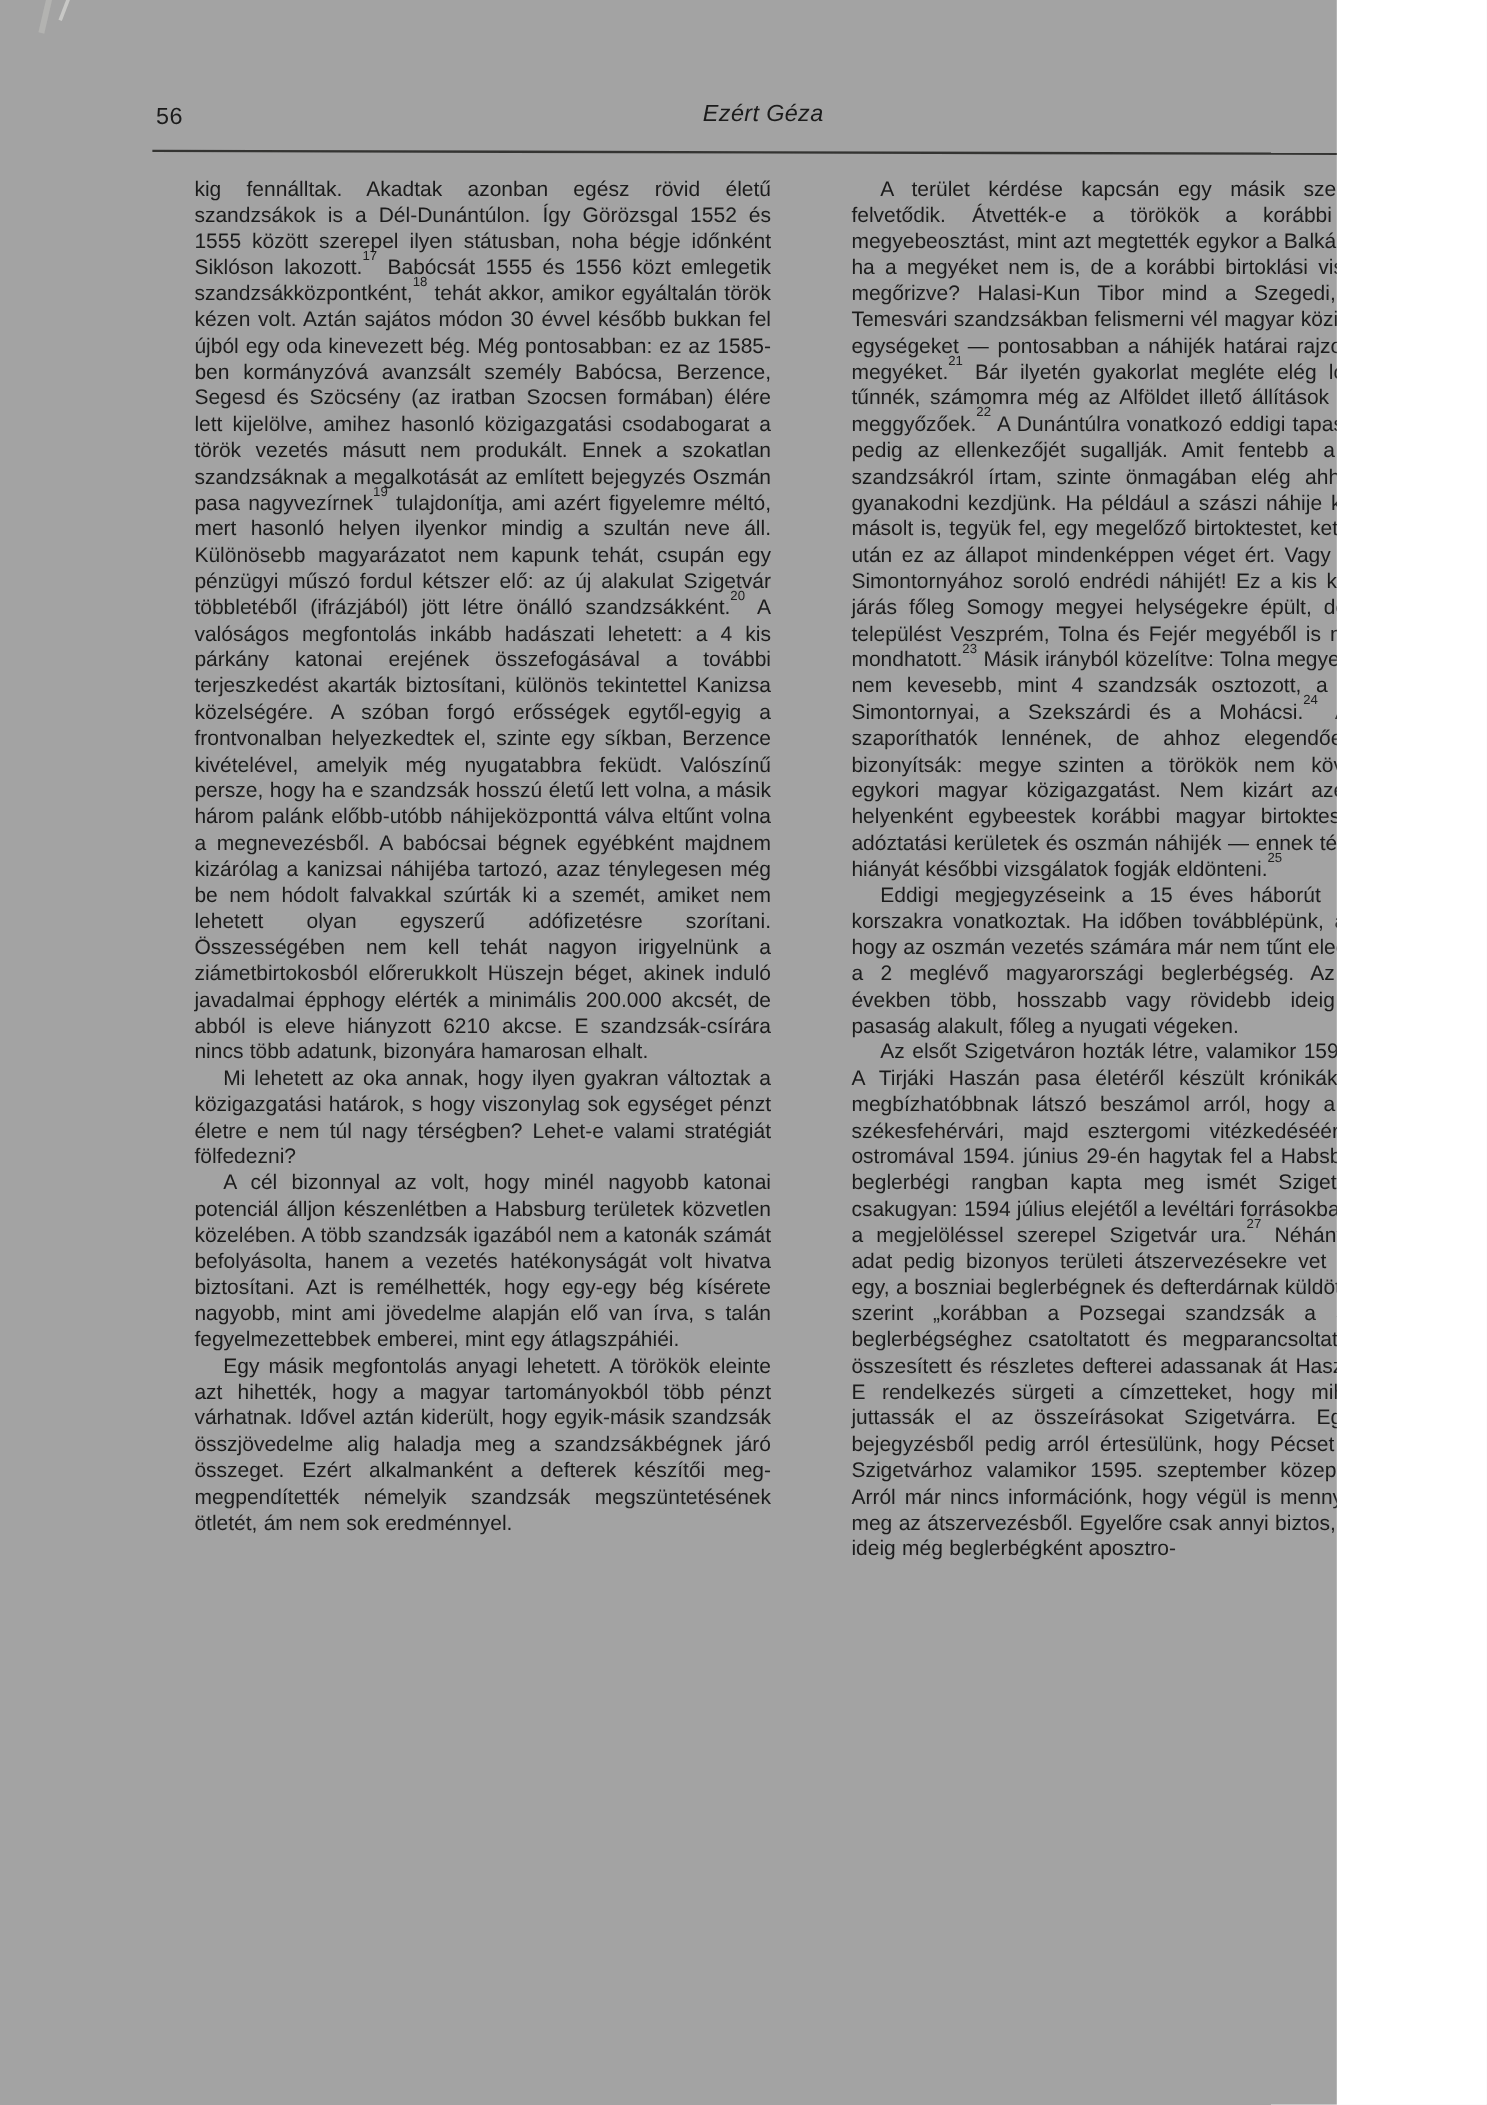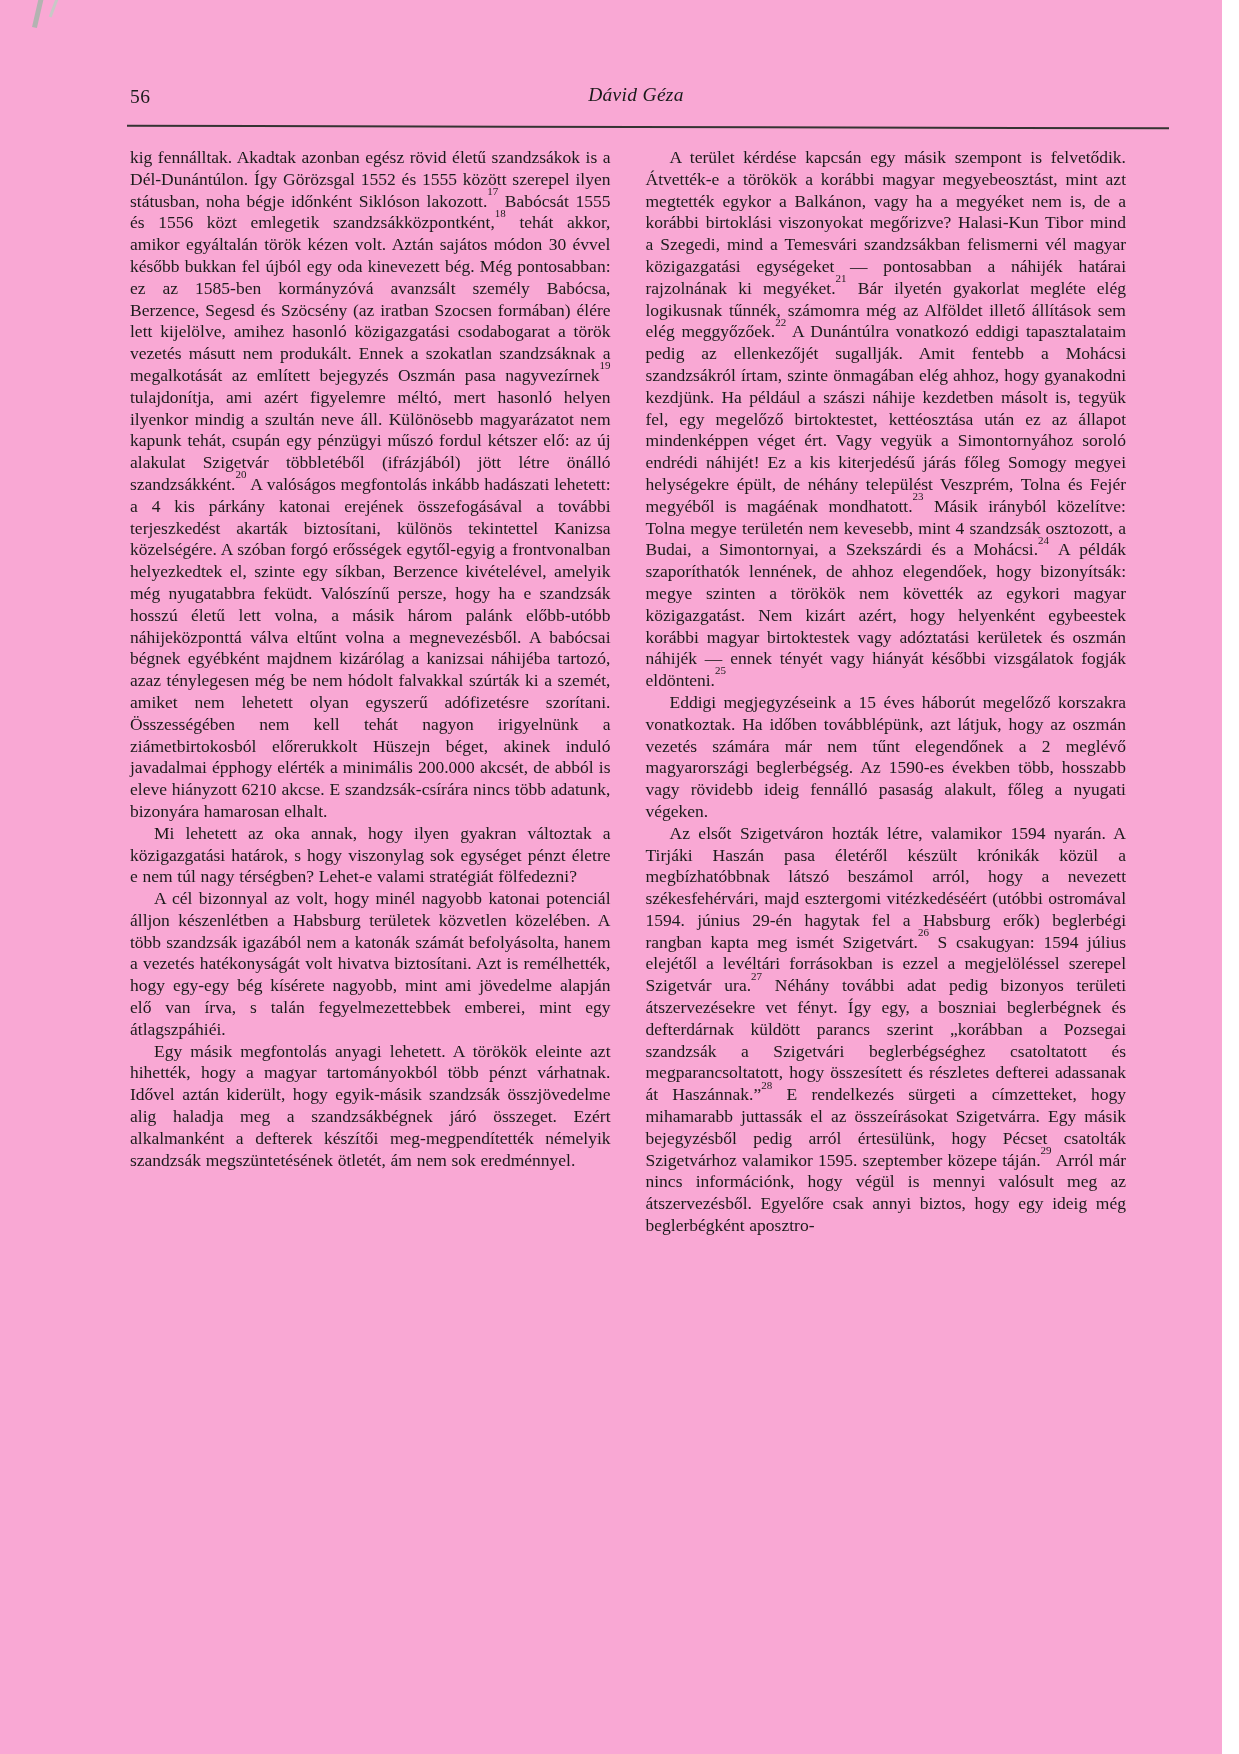--- a/index.html
+++ b/index.html
@@ -1,21 +1,21 @@
 <!DOCTYPE html>
 <html lang="hu"><head>
 <meta charset="utf-8">
 <style>
   html, body { margin: 0; padding: 0; background: #ffffff; }
   .page {
     position: relative;
-    width: 1222px;
+    width: 1114px;
     height: 1754px;
-    background: #f9a8d4;
-    font-family: Liberation Serif, serif;
+    background: #a3a3a3;
+    font-family: Liberation Sans, sans-serif;
     color: #1b1b1b;
     overflow: hidden;
   }
   
   .scan-mark { position: absolute; top: 0; left: 28px; width: 48px; height: 36px; }
   .scan-mark::before {
     content: ""; position: absolute; left: 8px; top: -8px; width: 5px; height: 36px;
     background: #b3b3b1; transform: rotate(13deg);
   }
   .scan-mark::after {
@@ -37,37 +37,38 @@
   }
   .columns {
     position: absolute; top: 147px; left: 130px; width: 996px;
     display: flex; gap: 35px;
   }
   .col {
     flex: 0 0 480.5px; width: 480.5px;
     font-size: 17.5px; line-height: 21.8px;
     text-align: justify;
     word-spacing: 0.02em;
+    margin-left: 32px;
   }
   .para { margin: 0; }
   .para.indent { text-indent: 24px; }
   sup.fn {
     font-size: 11px; line-height: 0; position: relative; top: -0.45em;
     letter-spacing: 0;
   }
 </style>
 </head>
 <body>
 
 <div class="page">
   <div class="scan-mark"></div>
 
   <header class="running-header">
     <span class="page-num">56</span>
-    <span class="running-title">Dávid Géza</span>
+    <span class="running-title">Ezért Géza</span>
   </header>
 
   <div class="header-rule"></div>
 
   <main class="columns">
     <section class="col" id="col-left">
         <p class="para">kig fennálltak. Akadtak azonban egész rövid életű szandzsákok is a Dél-Dunántúlon. Így Görözsgal 1552 és 1555 között szerepel ilyen státusban, noha bégje időnként Siklóson lakozott.<sup class="fn">17</sup> Babócsát 1555 és 1556 közt emlegetik szandzsákközpontként,<sup class="fn">18</sup> tehát akkor, amikor egyáltalán török kézen volt. Aztán sajátos módon 30 évvel később bukkan fel újból egy oda kinevezett bég. Még pontosabban: ez az 1585-ben kormányzóvá avanzsált személy Babócsa, Berzence, Segesd és Szöcsény (az iratban Szocsen formában) élére lett kijelölve, amihez hasonló közigazgatási csodabogarat a török vezetés másutt nem produkált. Ennek a szokatlan szandzsáknak a megalkotását az említett bejegyzés Oszmán pasa nagyvezírnek<sup class="fn">19</sup> tulajdonítja, ami azért figyelemre méltó, mert hasonló helyen ilyenkor mindig a szultán neve áll. Különösebb magyarázatot nem kapunk tehát, csupán egy pénzügyi műszó fordul kétszer elő: az új alakulat Szigetvár többletéből (ifrázjából) jött létre önálló szandzsákként.<sup class="fn">20</sup> A valóságos megfontolás inkább hadászati lehetett: a 4 kis párkány katonai erejének összefogásával a további terjeszkedést akarták biztosítani, különös tekintettel Kanizsa közelségére. A szóban forgó erősségek egytől-egyig a frontvonalban helyezkedtek el, szinte egy síkban, Berzence kivételével, amelyik még nyugatabbra feküdt. Valószínű persze, hogy ha e szandzsák hosszú életű lett volna, a másik három palánk előbb-utóbb náhijeközponttá válva eltűnt volna a megnevezésből. A babócsai bégnek egyébként majdnem kizárólag a kanizsai náhijéba tartozó, azaz ténylegesen még be nem hódolt falvakkal szúrták ki a szemét, amiket nem lehetett olyan egyszerű adófizetésre szorítani. Összességében nem kell tehát nagyon irigyelnünk a ziámetbirtokosból előrerukkolt Hüszejn béget, akinek induló javadalmai épphogy elérték a minimális 200.000 akcsét, de abból is eleve hiányzott 6210 akcse. E szandzsák-csírára nincs több adatunk, bizonyára hamarosan elhalt.</p>
         <p class="para indent">Mi lehetett az oka annak, hogy ilyen gyakran változtak a közigazgatási határok, s hogy viszonylag sok egységet pénzt életre e nem túl nagy térségben? Lehet-e valami stratégiát fölfedezni?</p>
         <p class="para indent">A cél bizonnyal az volt, hogy minél nagyobb katonai potenciál álljon készenlétben a Habsburg területek közvetlen közelében. A több szandzsák igazából nem a katonák számát befolyásolta, hanem a vezetés hatékonyságát volt hivatva biztosítani. Azt is remélhették, hogy egy-egy bég kísérete nagyobb, mint ami jövedelme alapján elő van írva, s talán fegyelmezettebbek emberei, mint egy átlagszpáhiéi.</p>
         <p class="para indent">Egy másik megfontolás anyagi lehetett. A törökök eleinte azt hihették, hogy a magyar tartományokból több pénzt várhatnak. Idővel aztán kiderült, hogy egyik-másik szandzsák összjövedelme alig haladja meg a szandzsákbégnek járó összeget. Ezért alkalmanként a defterek készítői meg-megpendítették némelyik szandzsák megszüntetésének ötletét, ám nem sok eredménnyel.</p>

